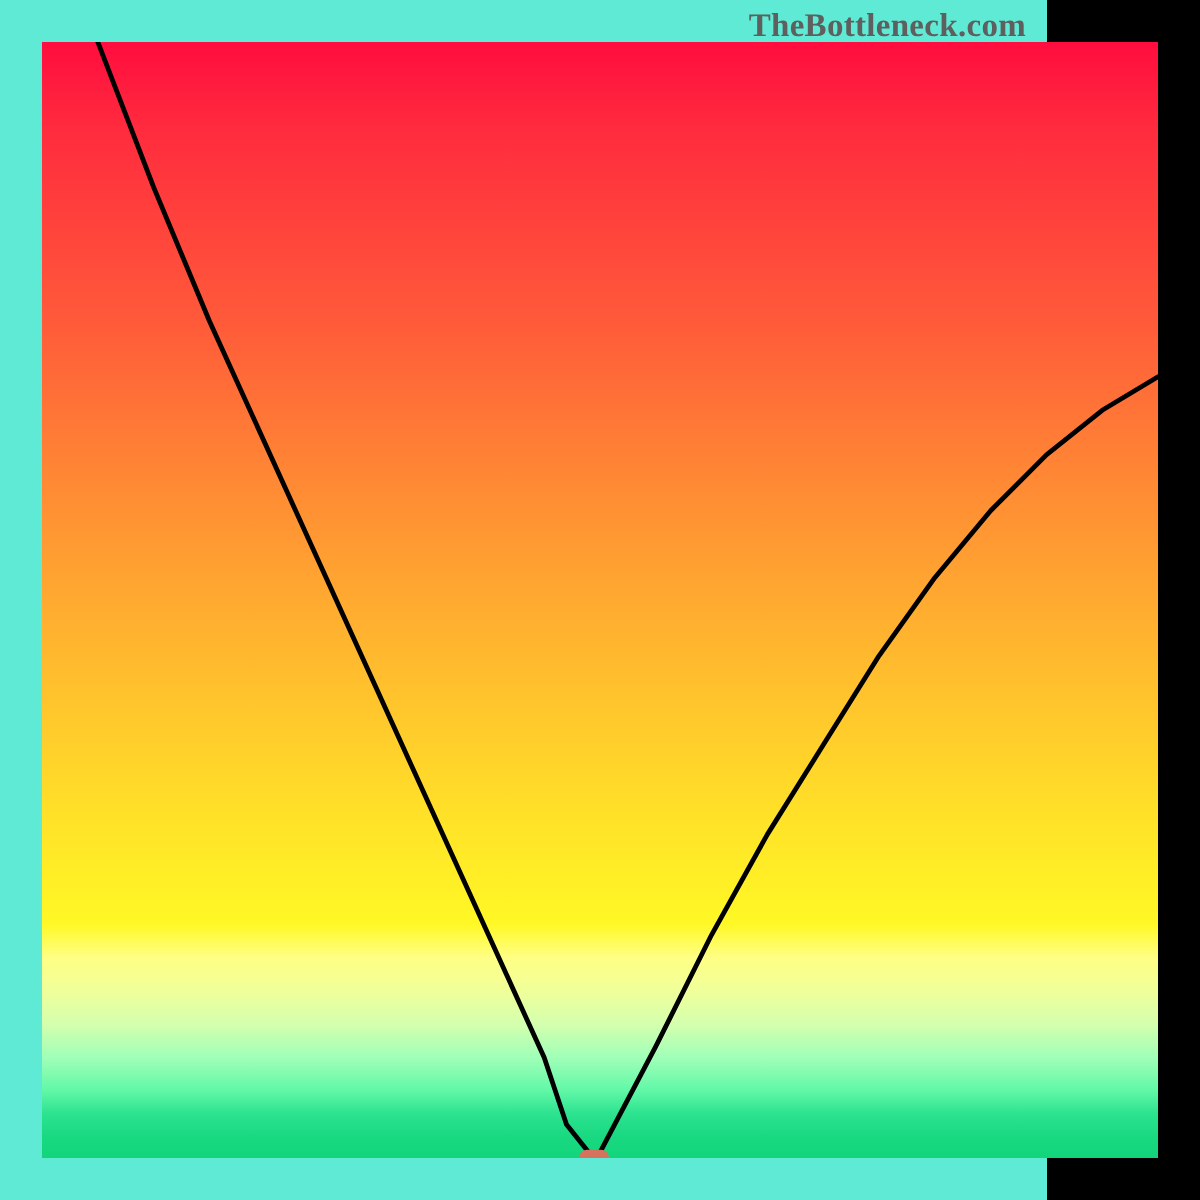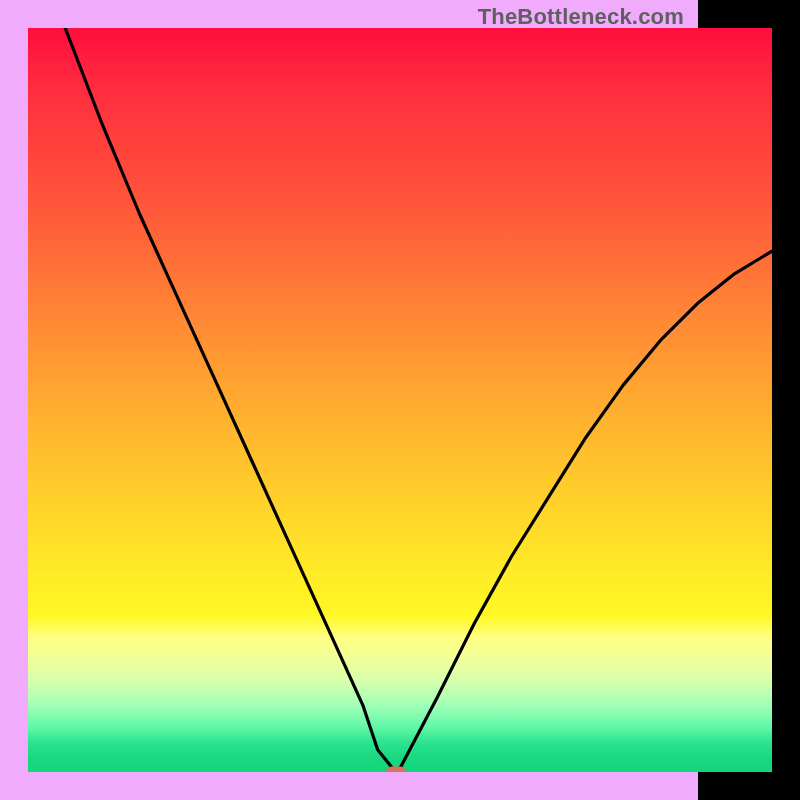--- a/index.html
+++ b/index.html
@@ -10,21 +10,22 @@
     background: #000;
     overflow: hidden;
     font-family: Arial, Helvetica, sans-serif;
   }
   .frame {
     position: absolute;
     top: 0;
     left: 0;
     width: 698px;
     height: 800px;
-    background: #f0abfc;
+    background: #5eead4;
+    font-family: Liberation Serif, serif;
   }
   .watermark {
     position: absolute;
     top: 4px;
     right: 14px;
     color: #5f5f5f;
     font-size: 22px;
     font-weight: 600;
     letter-spacing: 0.2px;
     z-index: 20;

